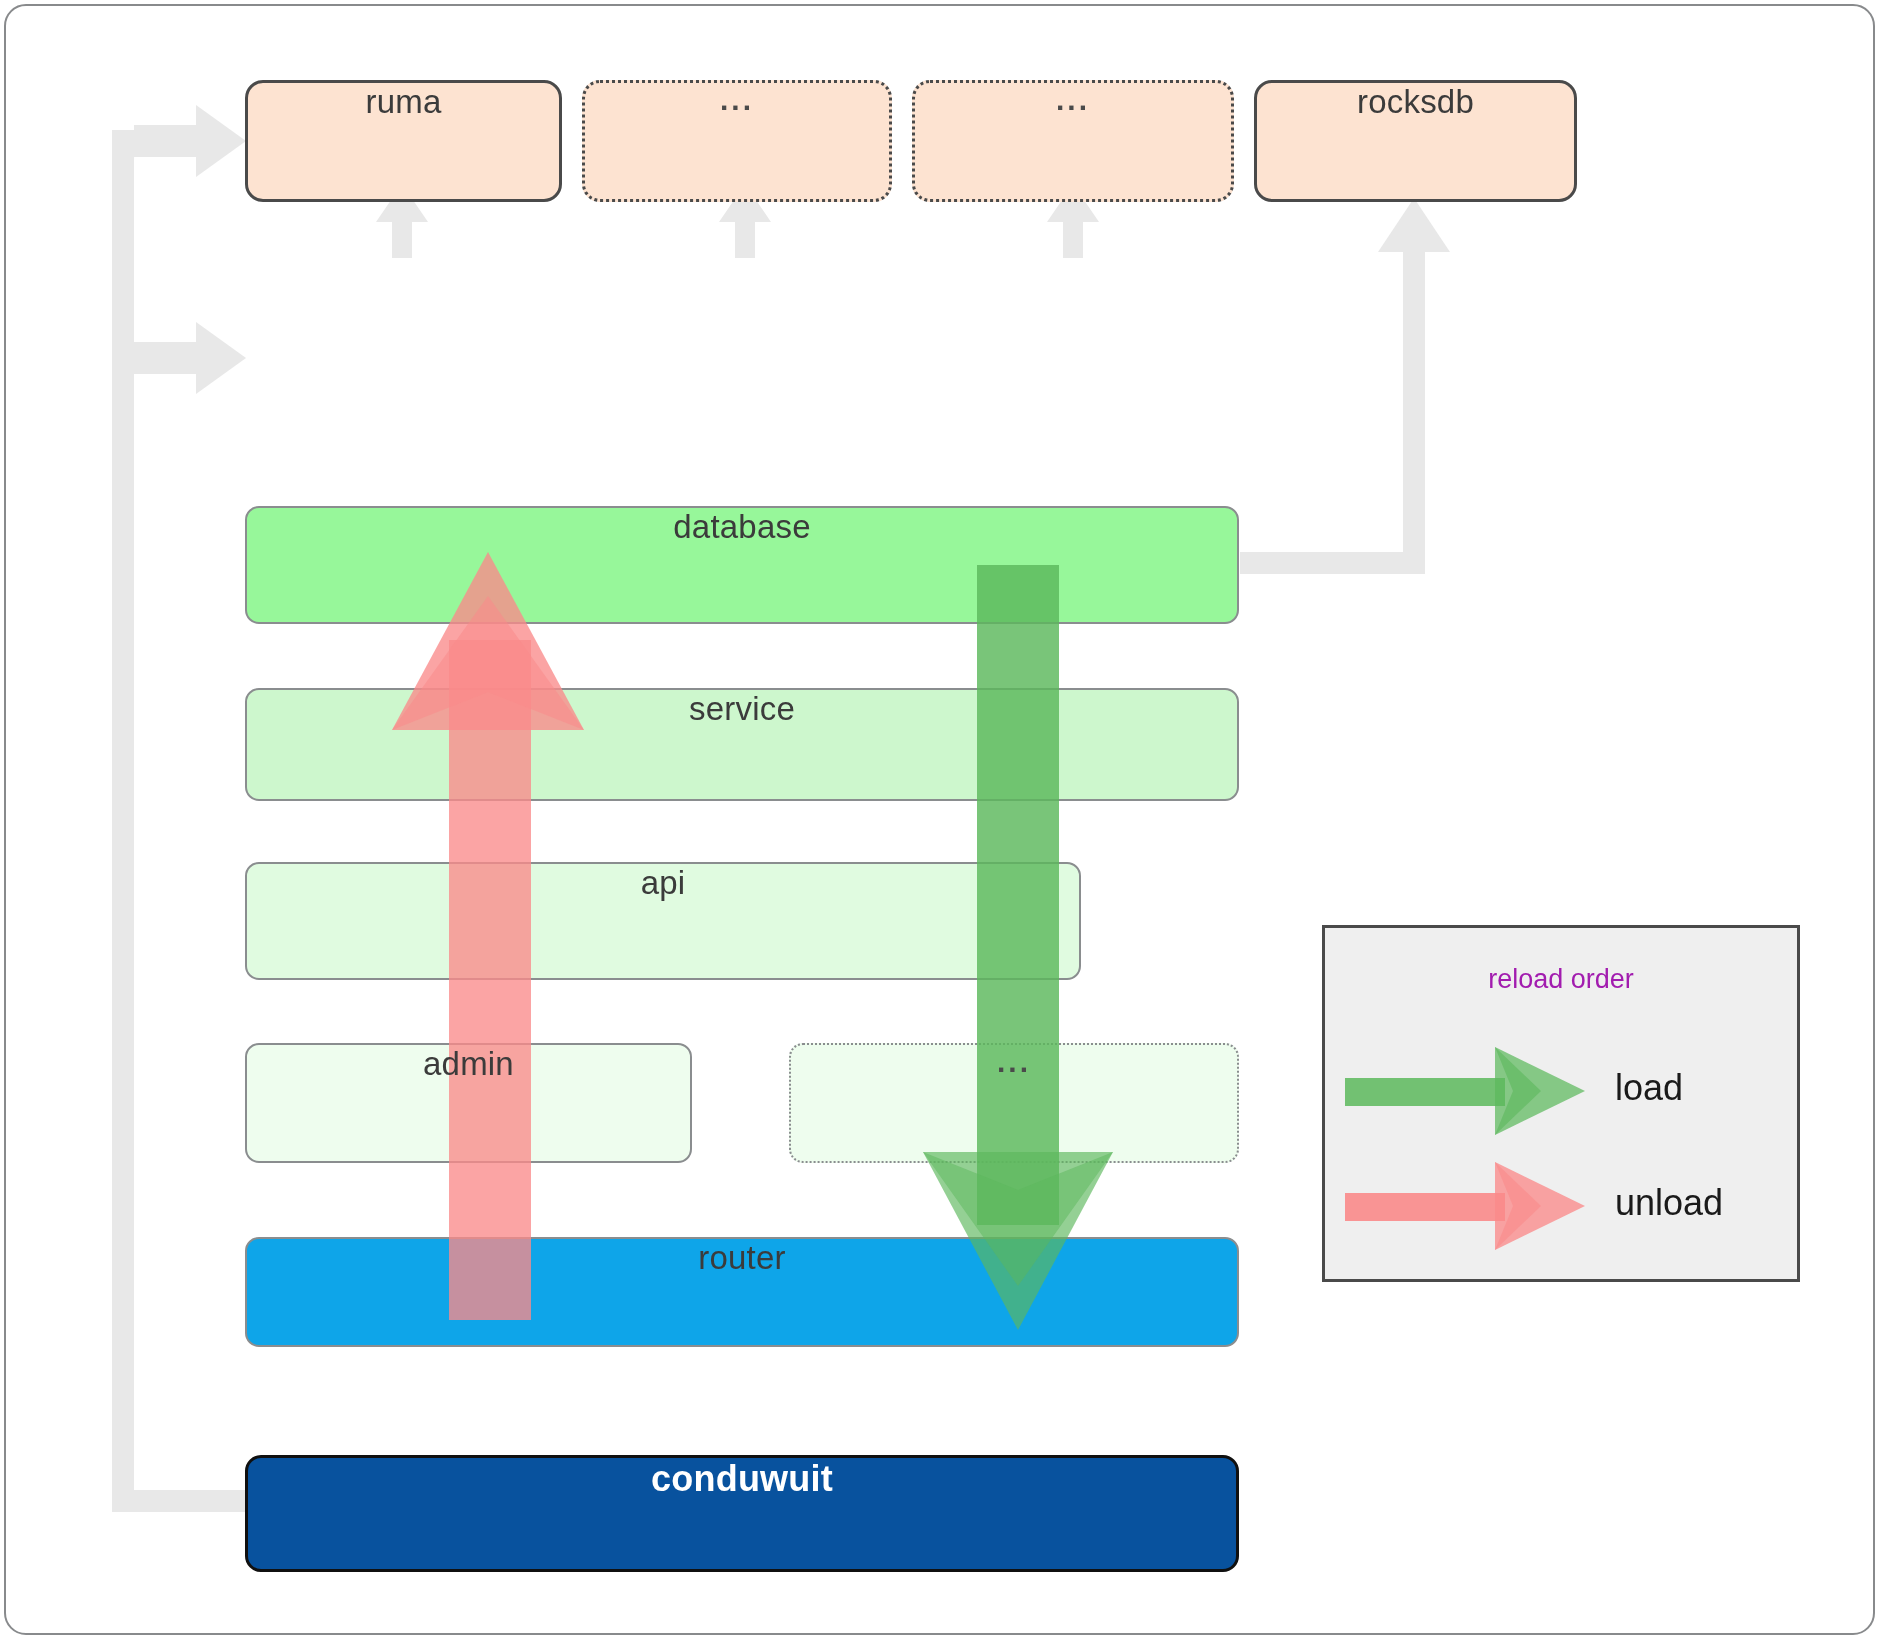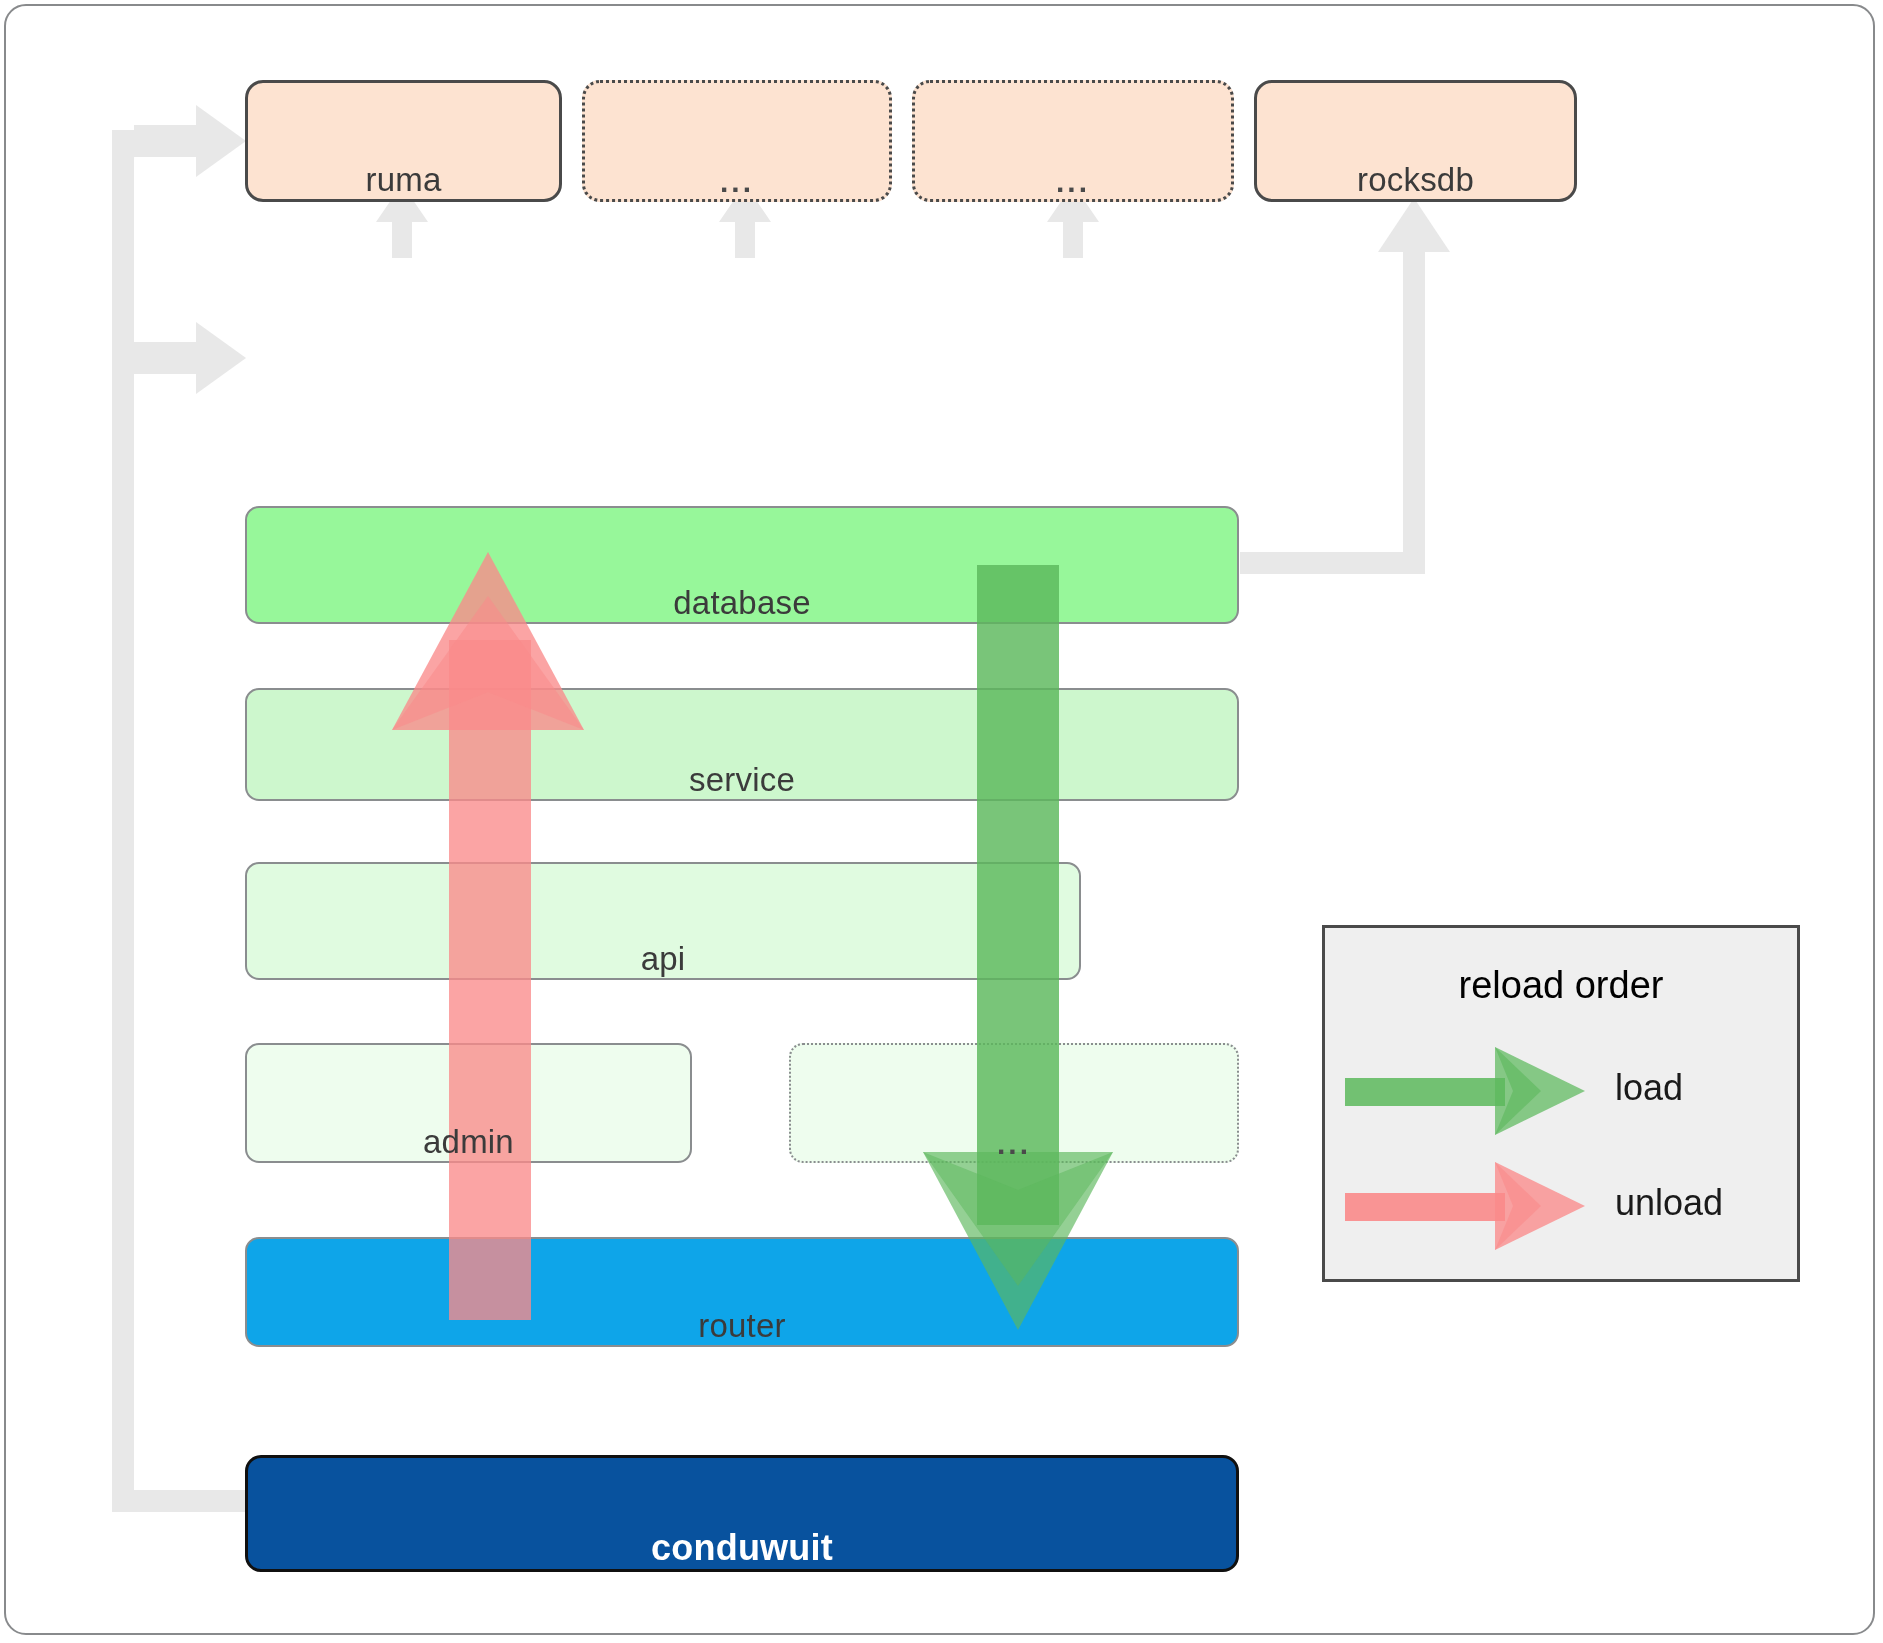--- a/index.html
+++ b/index.html
@@ -1,36 +1,36 @@
 <!DOCTYPE html>
 <html><head>
 <meta charset="utf-8">
 <style>
   html,body{margin:0;padding:0;background:#ffffff;}
   body{font-family:"Liberation Sans","DejaVu Sans",sans-serif;}
   #canvas{position:relative;width:1883px;height:1643px;background:#ffffff;overflow:hidden;}
   #frame{position:absolute;left:4px;top:4px;width:1871px;height:1631px;border:2.5px solid #888a8c;border-radius:22px;box-sizing:border-box;}
-  .box{position:absolute;box-sizing:border-box;display:flex;align-items:flex-end;justify-content:center;
+  .box{position:absolute;box-sizing:border-box;display:flex;align-items:flex-start;justify-content:center;
        border-radius:14px;font-size:33px;color:#3b3b3b;letter-spacing:.2px;}
   .box span{position:relative;z-index:2;}
   .pkg{background:#fde3d1;border:3px solid #4a4a4a;border-radius:18px;}
   .pkg.dotted{border:3px dotted #4a4a4a;}
   .ellipsis{font-size:30px;letter-spacing:3px;font-weight:bold;color:#4a4a4a;}
   .core{background:#d4e7fb;border:2.5px solid #8a8d8f;border-radius:16px;}
   .database{background:#97f79a;border:2.5px solid #8a8d8f;}
   .service{background:#cdf7cd;border:2.5px solid #8a8d8f;}
   .api{background:#e0fbe0;border:2.5px solid #8a8d8f;}
   .admin{background:#eefdee;border:2.5px solid #8a8d8f;}
   .dots-layer{background:#eefdee;border:2.5px dotted #8a8d8f;}
   .router{background:#0ea5e9;border:2.5px solid #8a8d8f;}
   .conduwuit{background:#08529e;border:3px solid #101010;border-radius:16px;color:#ffffff;font-weight:bold;font-size:36px;}
   svg.overlay{position:absolute;left:0;top:0;width:1883px;height:1643px;pointer-events:none;}
   svg.underlay{position:absolute;left:0;top:0;width:1883px;height:1643px;pointer-events:none;}
   #legend{position:absolute;left:1322px;top:925px;width:478px;height:357px;background:#efefef;border:3px solid #4a4a4a;box-sizing:border-box;}
-  #legend .ltitle{position:absolute;left:0;top:36px;width:100%;text-align:center;font-size:38px;color:#000000;}
+  #legend .ltitle{position:absolute;left:0;top:36px;width:100%;text-align:center;font-size:27px;color:#a21caf;}
   .lrow{position:absolute;left:0;width:100%;height:80px;}
   .llabel{position:absolute;font-size:36px;color:#1a1a1a;}
 </style>
 </head>
 <body>
 
 <div id="canvas">
 
   <div id="frame"></div>
 

